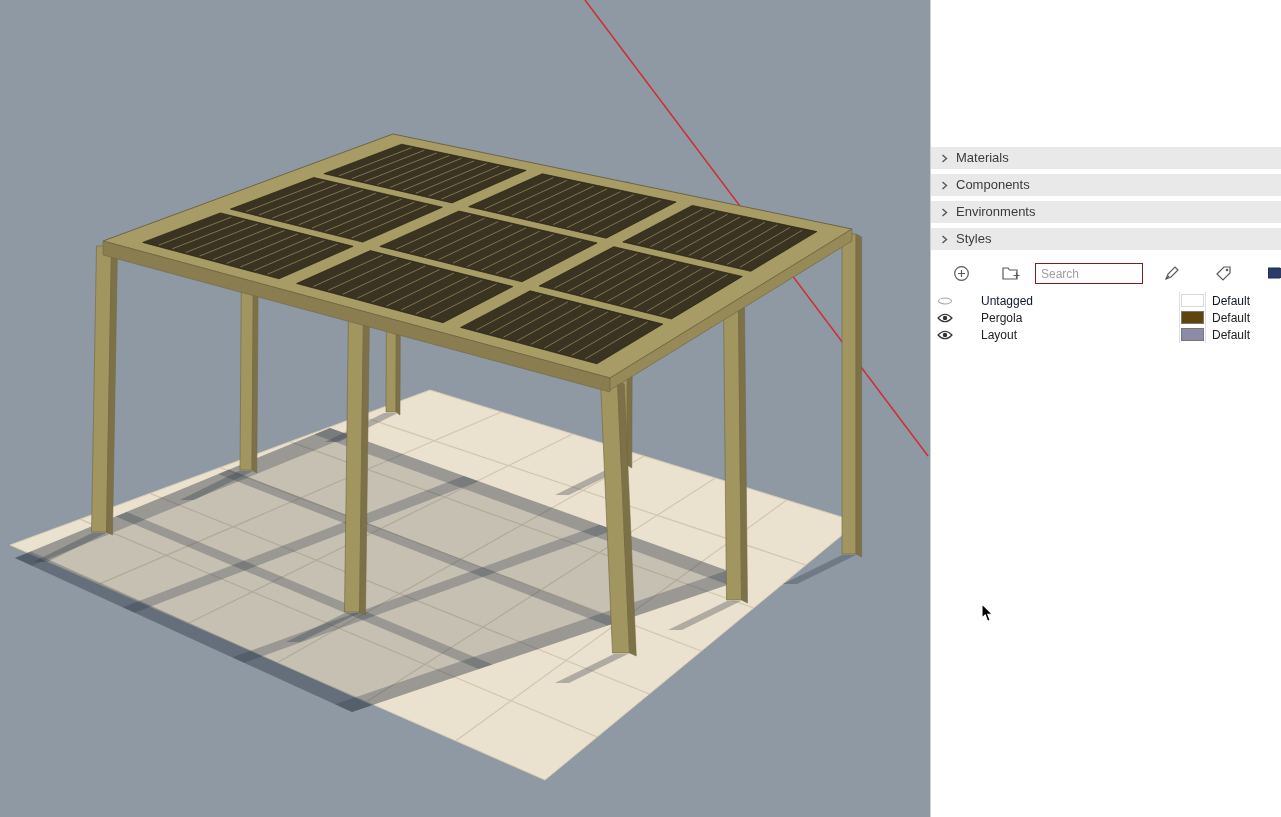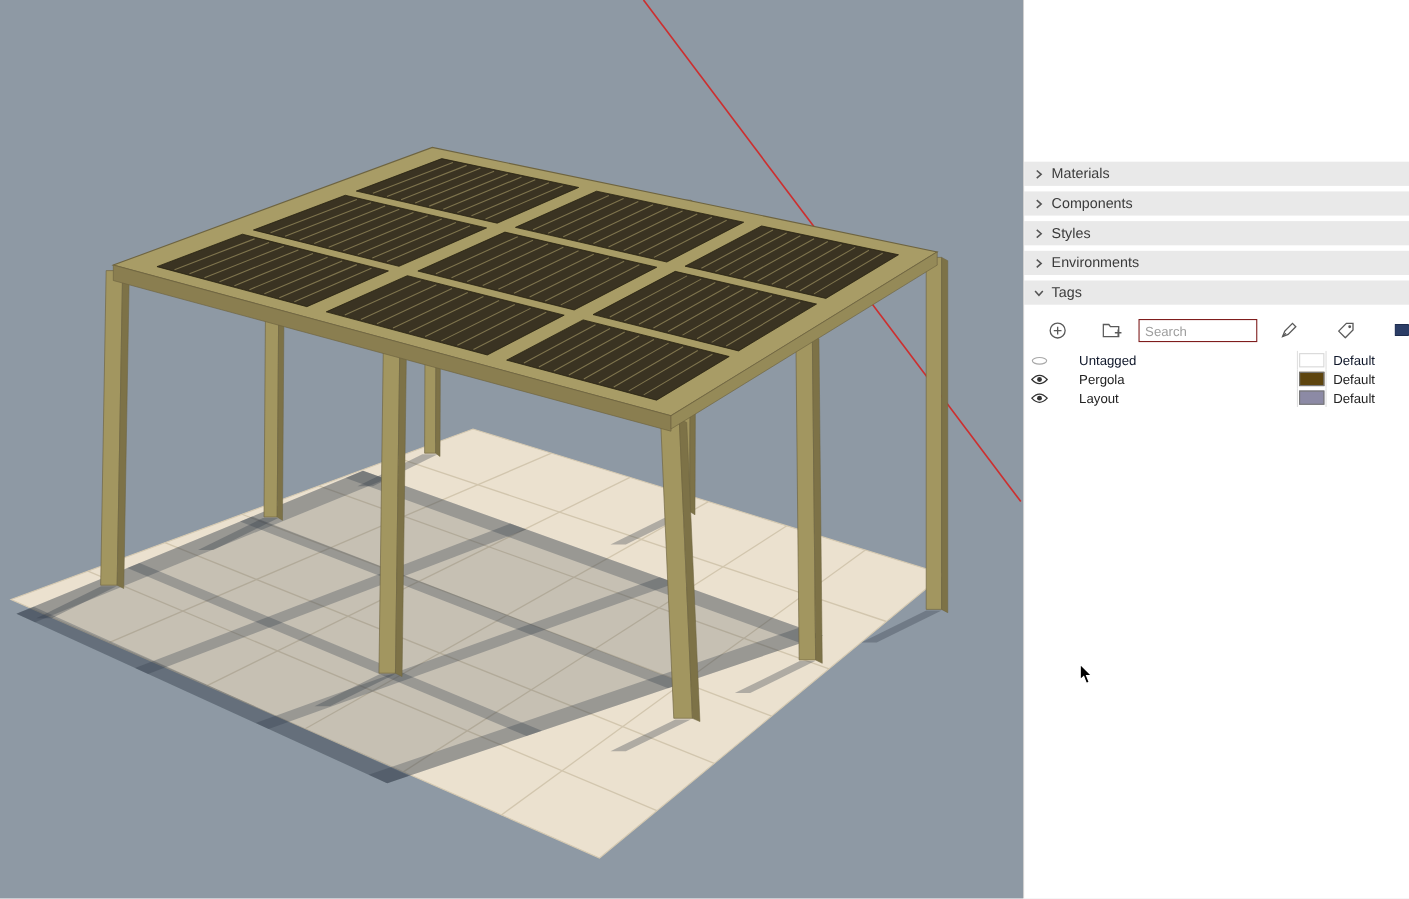--- a/index.html
+++ b/index.html
@@ -198,33 +198,27 @@
     <div class="tray-section">
       <svg class="chev" width="9" height="9" viewBox="0 0 9 9">
           <path d="M2.5 1 L6.5 4.5 L2.5 8" fill="none" stroke="#555" stroke-width="1.4"></path>
         </svg>
       <span class="tray-label">Components</span>
     </div>
     <div class="tray-section">
       <svg class="chev" width="9" height="9" viewBox="0 0 9 9">
           <path d="M2.5 1 L6.5 4.5 L2.5 8" fill="none" stroke="#555" stroke-width="1.4"></path>
         </svg>
-      <span class="tray-label">Styles</span>
+      <span class="tray-label">Environments</span>
     </div>
     <div class="tray-section">
       <svg class="chev" width="9" height="9" viewBox="0 0 9 9">
           <path d="M2.5 1 L6.5 4.5 L2.5 8" fill="none" stroke="#555" stroke-width="1.4"></path>
         </svg>
-      <span class="tray-label">Environments</span>
-    </div>
-    <div class="tray-section">
-      <svg class="chev" width="9" height="9" viewBox="0 0 9 9">
-          <path d="M1 2.5 L4.5 6.5 L8 2.5" fill="none" stroke="#555" stroke-width="1.4"></path>
-        </svg>
-      <span class="tray-label">Tags</span>
+      <span class="tray-label">Styles</span>
     </div>
 
     <div class="tags-body">
       <div class="tags-toolbar">
         <span class="tbtn" style="left:22px">
           <svg width="17" height="17" viewBox="0 0 17 17">
               <circle cx="8.5" cy="8.5" r="6.8" fill="none" stroke="#5a5a5a" stroke-width="1.2"></circle>
               <path d="M8.5 5 v7 M5 8.5 h7" stroke="#5a5a5a" stroke-width="1.2"></path>
             </svg>
         </span>

